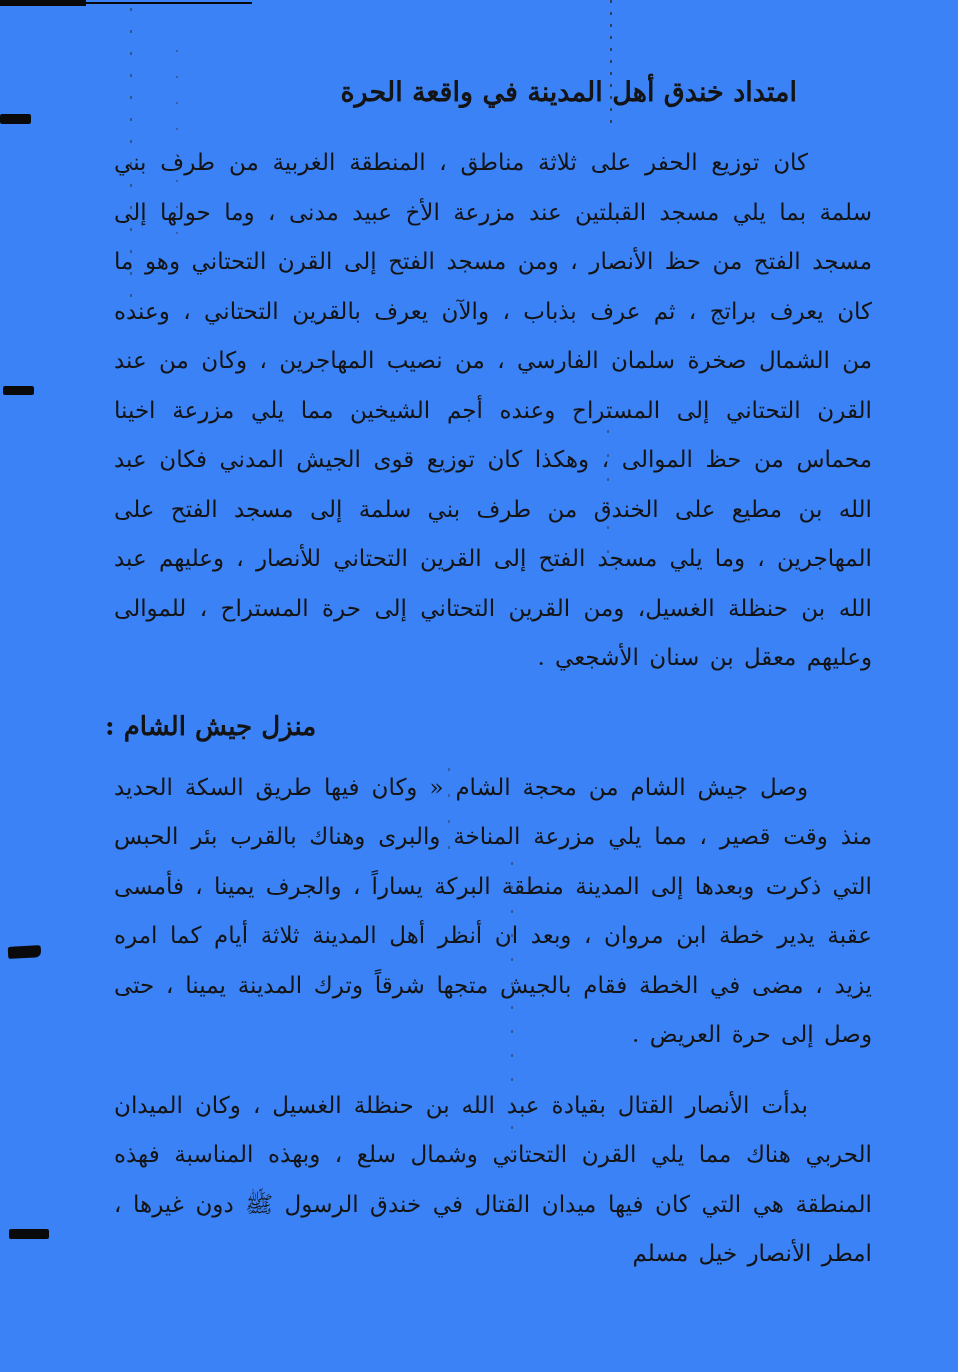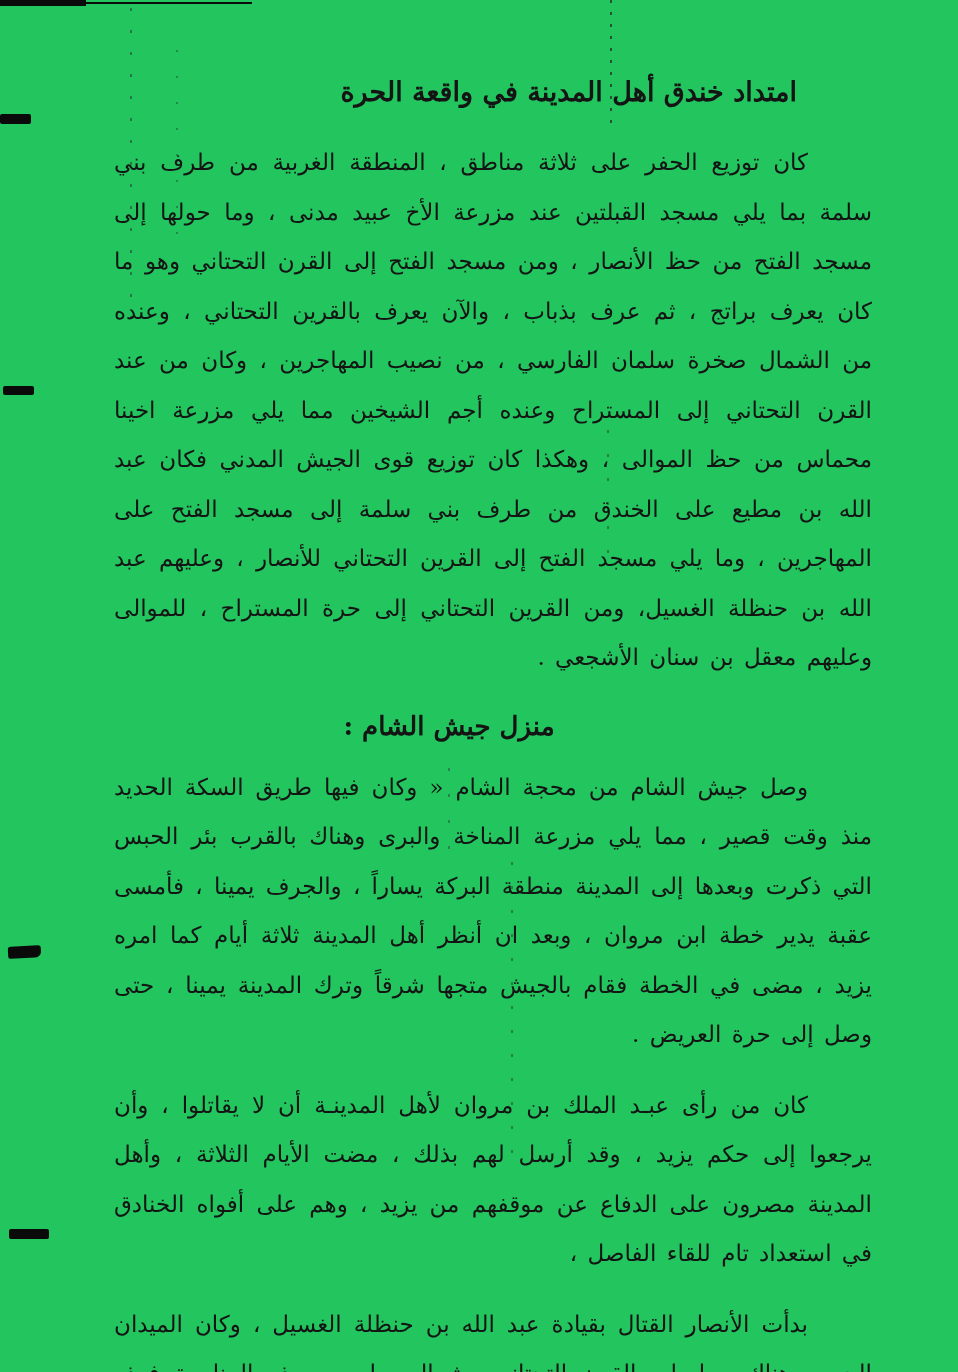--- a/index.html
+++ b/index.html
@@ -5,21 +5,21 @@
   html, body {
     margin: 0;
     padding: 0;
     background: #e8e8e8;
   }
   .scan-page {
     position: relative;
     width: 958px;
     height: 1372px;
     margin: 0 auto;
-    background: #22c55e;
+    background: #3b82f6;
     overflow: hidden;
     font-family: "DejaVu Serif", serif;
     color: #141414;
   }
   
   .mark { position: absolute; background: #0a0a0a; }
   .mark-topbar      { left: 0;   top: 0;     width: 86px;  height: 6px; }
   .mark-topbar-thin { left: 84px; top: 2px;  width: 168px; height: 2px; }
   .mark-edge-1 { left: 0;   top: 114px;  width: 31px; height: 10px; border-radius: 2px; }
   .mark-edge-2 { left: 3px; top: 386px;  width: 31px; height: 9px;  border-radius: 2px; }
@@ -60,21 +60,21 @@
     line-height: 49.5px;
     text-align: justify;
     text-justify: inter-word;
     margin: 9px;
     word-spacing: 3px;
   }
   .indent-first { text-indent: 64px; }
   .section-heading {
     font-size: 26px;
     font-weight: bold;
-    text-align: center;
+    text-align: left;
     padding-right: 88px;
     line-height: 46px;
     margin: 20px 0 14px 0;
   }
   .para-gap { margin-top: 21px; }
 </style>
 </head>
 <body>
 
 <div class="scan-page">
@@ -96,18 +96,17 @@
   <div class="text-column">
 
     <h1 class="doc-title">امتداد خندق أهل المدينة في واقعة الحرة</h1>
 
     <p class="body-para indent-first">كان توزيع الحفر على ثلاثة مناطق ، المنطقة الغربية من طرف بني سلمة بما يلي مسجد القبلتين عند مزرعة الأخ عبيد مدنى ، وما حولها إلى مسجد الفتح من حظ الأنصار ، ومن مسجد الفتح إلى القرن التحتاني وهو ما كان يعرف براتج ، ثم عرف بذباب ، والآن يعرف بالقرين التحتاني ، وعنده من الشمال صخرة سلمان الفارسي ، من نصيب المهاجرين ، وكان من عند القرن التحتاني إلى المستراح وعنده أجم الشيخين مما يلي مزرعة اخينا محماس من حظ الموالى ، وهكذا كان توزيع قوى الجيش المدني فكان عبد الله بن مطيع على الخندق من طرف بني سلمة إلى مسجد الفتح على المهاجرين ، وما يلي مسجد الفتح إلى القرين التحتاني للأنصار ، وعليهم عبد الله بن حنظلة الغسيل، ومن القرين التحتاني إلى حرة المستراح ، للموالى وعليهم معقل بن سنان الأشجعي .</p>
 
     <h2 class="section-heading">منزل جيش الشام :</h2>
 
     <p class="body-para indent-first">وصل جيش الشام من محجة الشام « وكان فيها طريق السكة الحديد منذ وقت قصير ، مما يلي مزرعة المناخة والبرى وهناك بالقرب بئر الحبس التي ذكرت وبعدها إلى المدينة منطقة البركة يساراً ، والجرف يمينا ، فأمسى عقبة يدير خطة ابن مروان ، وبعد ان أنظر أهل المدينة ثلاثة أيام كما امره يزيد ، مضى في الخطة فقام بالجيش متجها شرقاً وترك المدينة يمينا ، حتى وصل إلى حرة العريض .</p>
 
-    <p class="body-para indent-first para-gap">كان من رأى عبـد الملك بن مروان لأهل المدينـة أن لا يقاتلوا ، وأن يرجعوا إلى حكم يزيد ، وقد أرسل لهم بذلك ، مضت الأيام الثلاثة ، وأهل المدينة مصرون على الدفاع عن موقفهم من يزيد ، وهم على أفواه الخنادق في استعداد تام للقاء الفاصل ،</p>
 
     <p class="body-para indent-first para-gap">بدأت الأنصار القتال بقيادة عبد الله بن حنظلة الغسيل ، وكان الميدان الحربي هناك مما يلي القرن التحتاني وشمال سلع ، وبهذه المناسبة فهذه المنطقة هي التي كان فيها ميدان القتال في خندق الرسول ﷺ دون غيرها ، امطر الأنصار خيل مسلم</p>
 
   </div>
 </div>
 
 </body></html>

